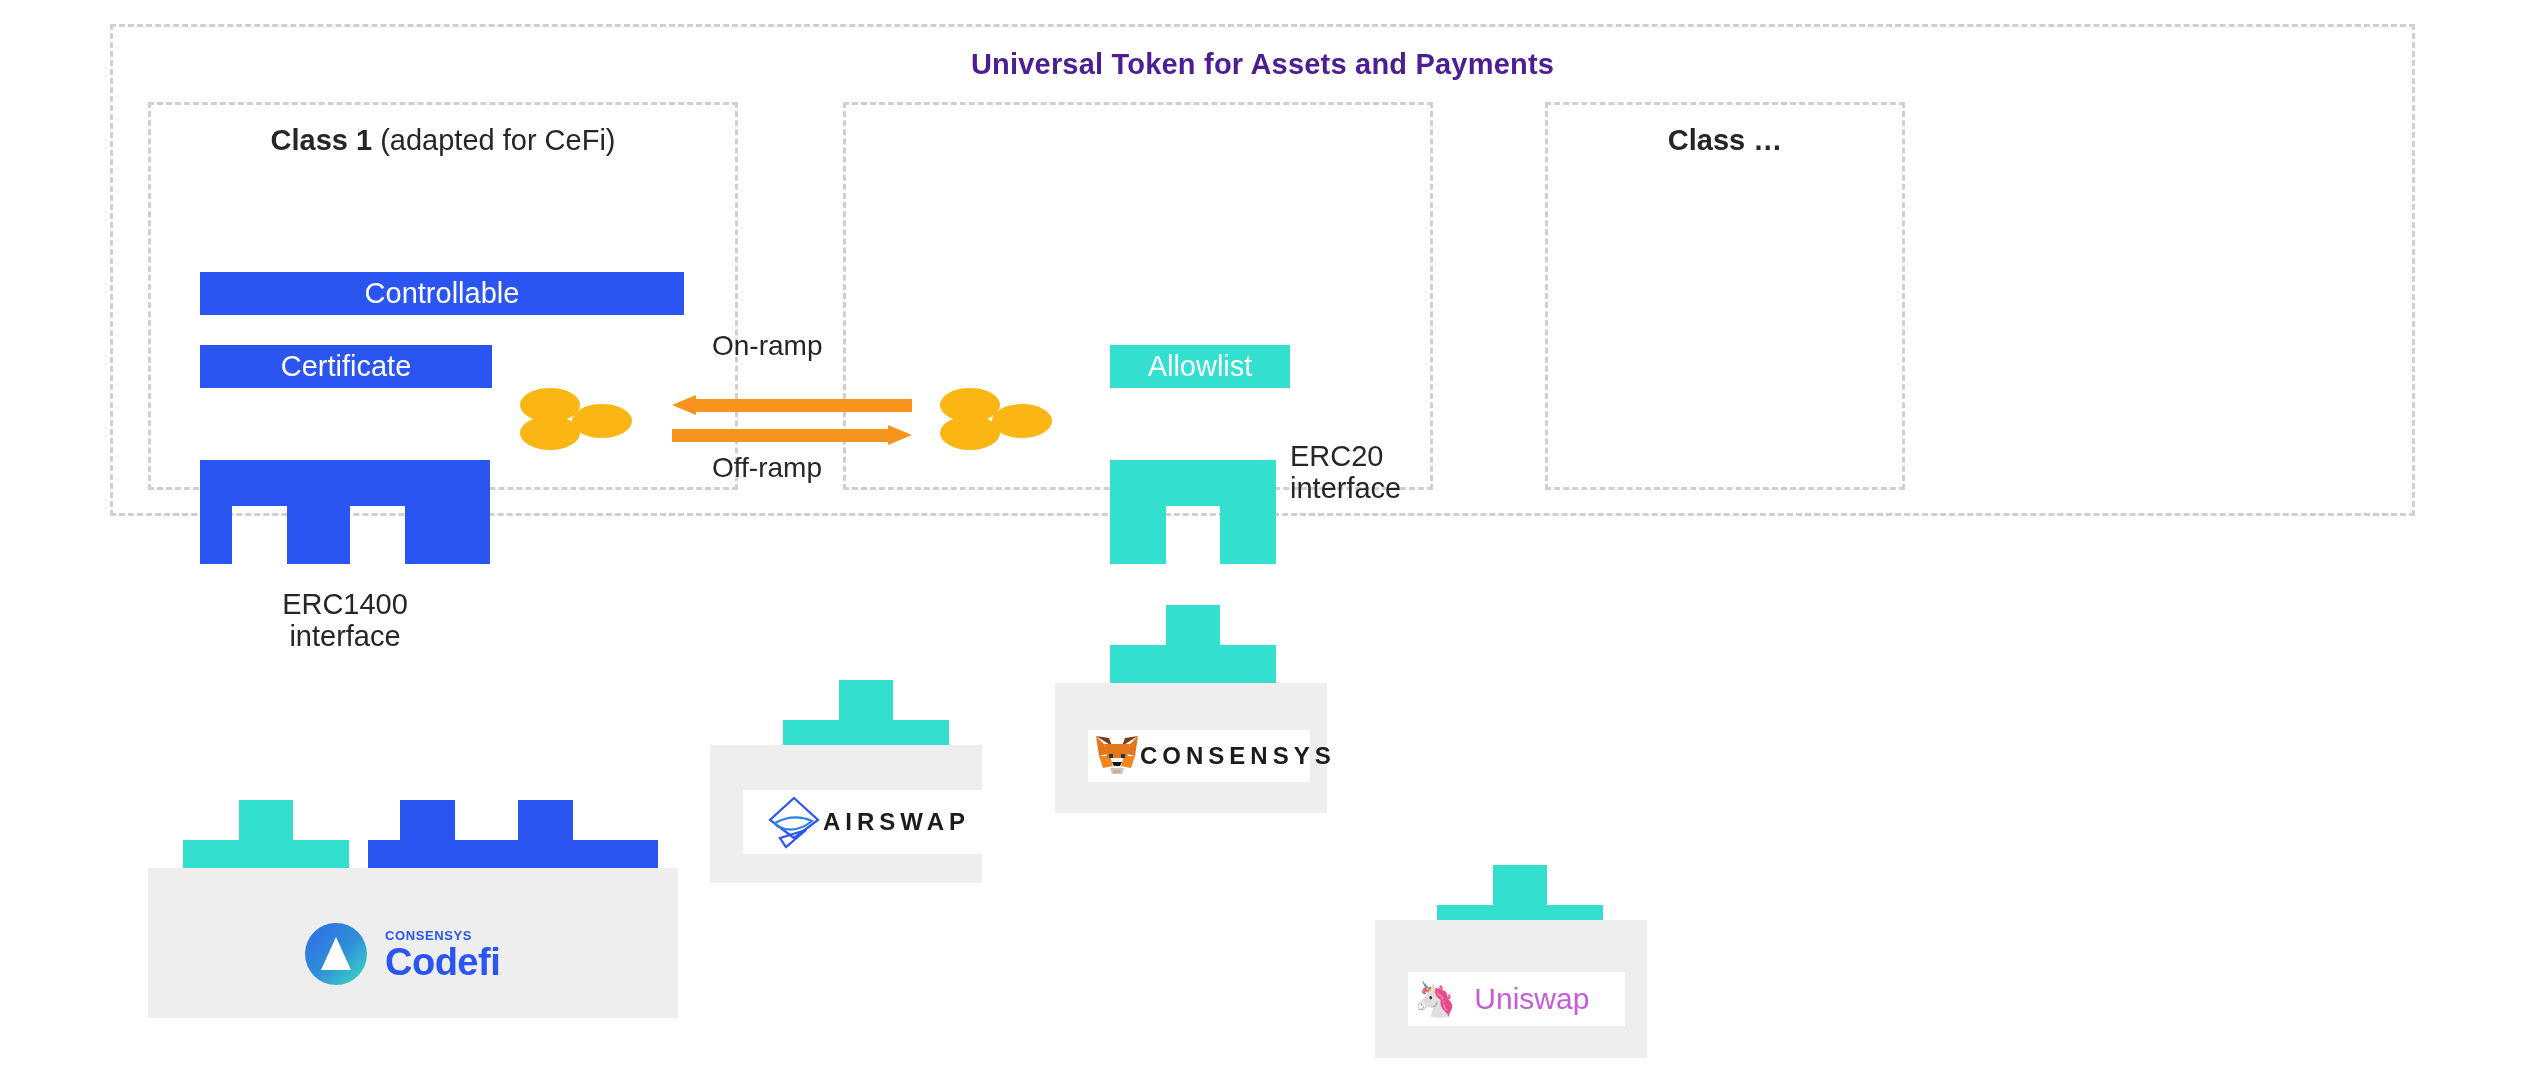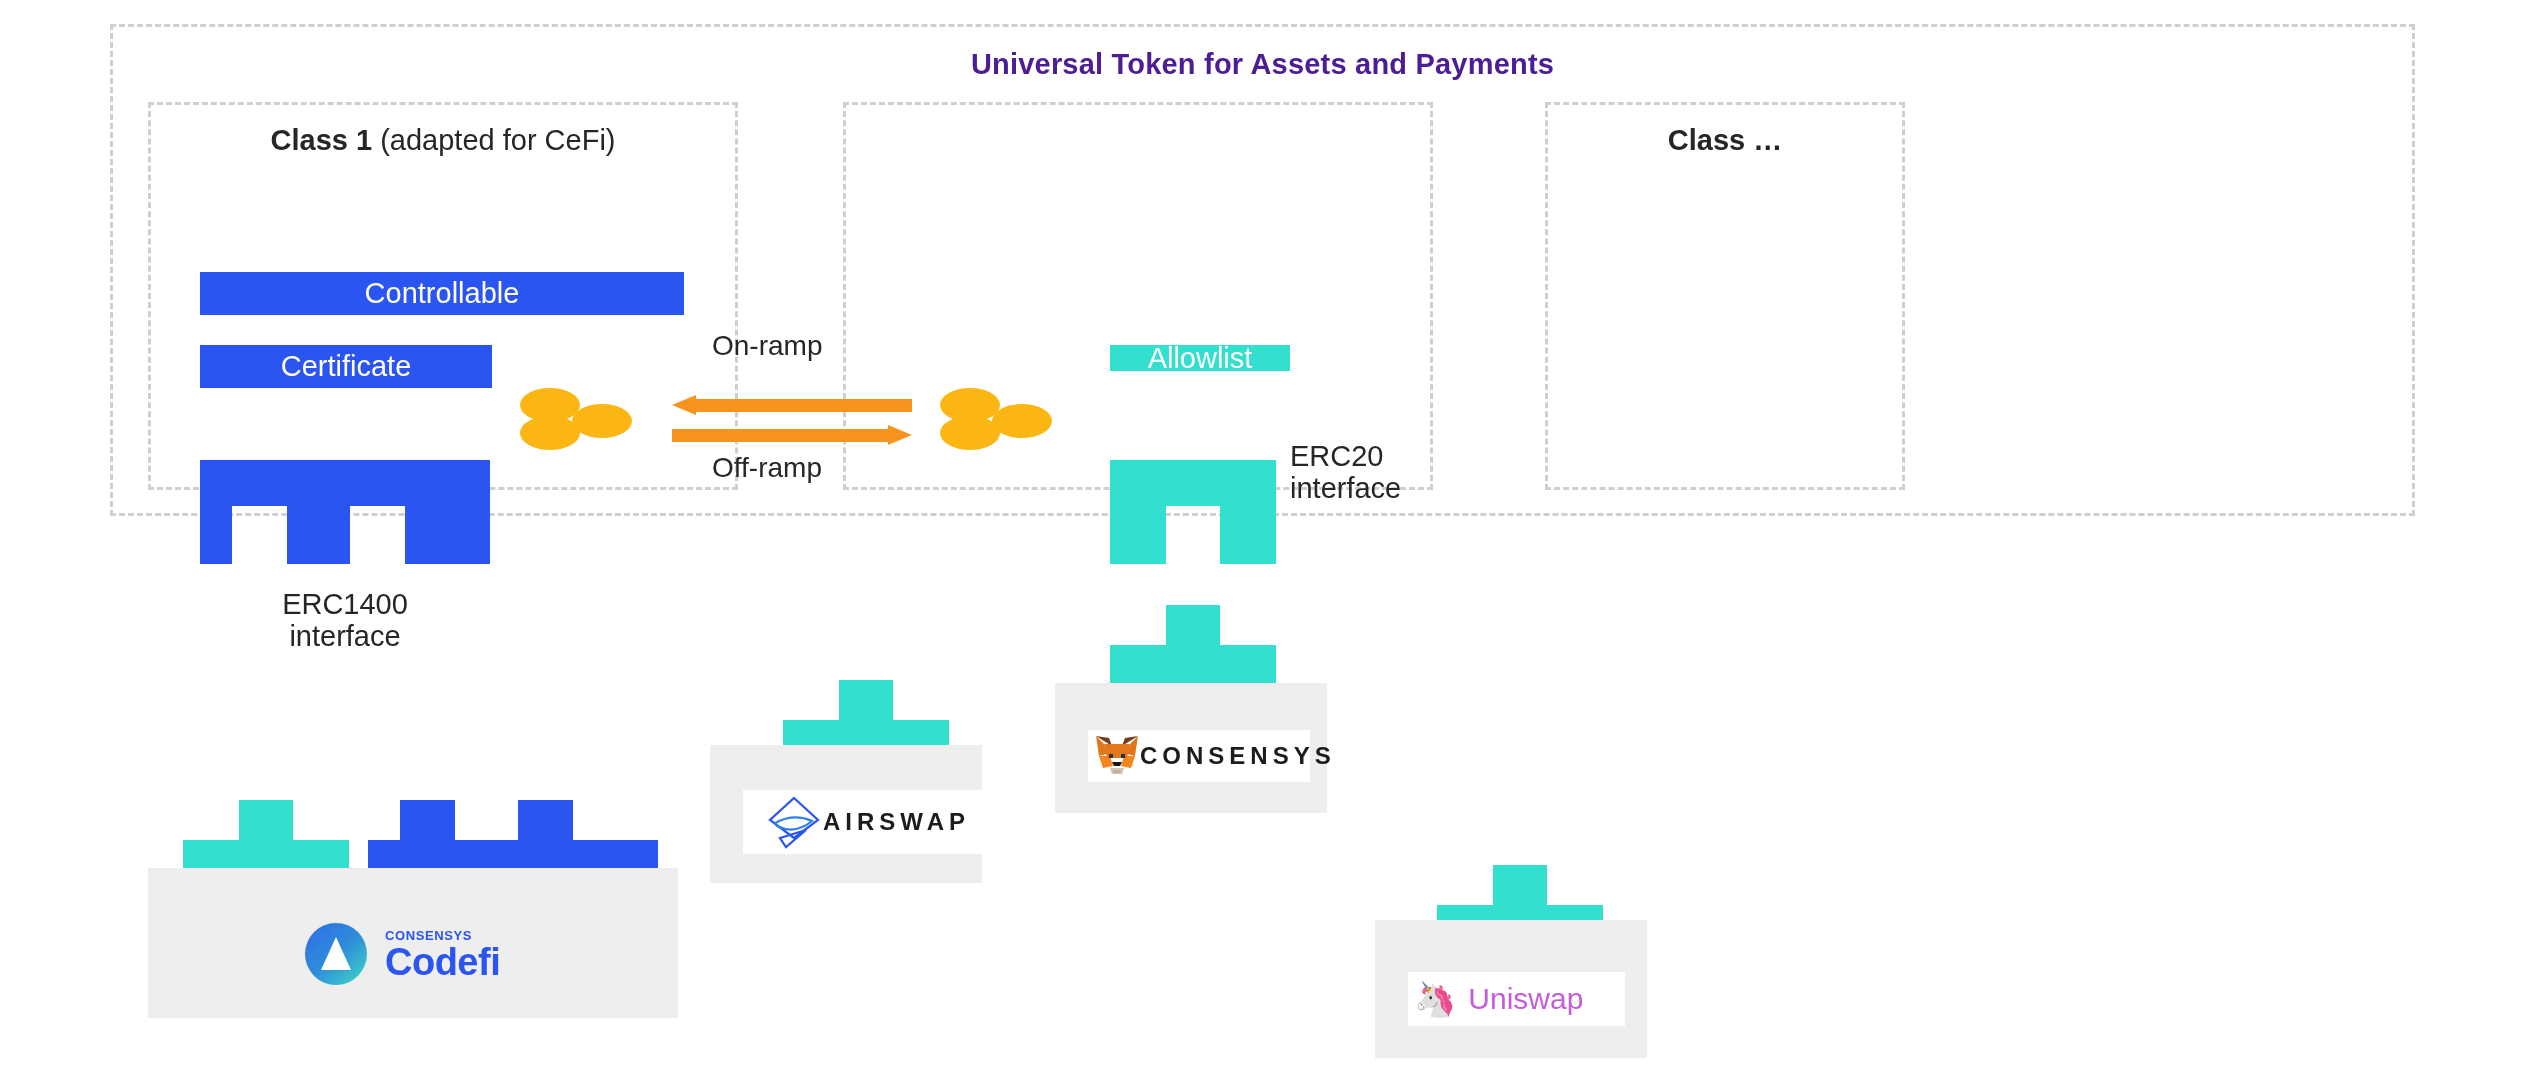--- a/index.html
+++ b/index.html
@@ -43,21 +43,21 @@
   #classN-title{left:1545px;top:124px;width:360px;text-align:center;}
 
   
   .chip{
     position:absolute;
     display:flex;align-items:center;justify-content:center;
     color:#ffffff;font-size:29px;line-height:1;
   }
   #chip-controllable{left:200px;top:272px;width:484px;height:43px;background:#2B55F0;}
   #chip-certificate {left:200px;top:345px;width:292px;height:43px;background:#2B55F0;}
-  #chip-allowlist   {left:1110px;top:345px;width:180px;height:26px;background:#33DFCE;}
+  #chip-allowlist   {left:1110px;top:345px;width:180px;height:43px;background:#33DFCE;}
 
   
   .coin{position:absolute;border-radius:50%;background:#FBB614;}
   .cluster{position:absolute;width:115px;height:70px;}
   .cluster .c1{left:0px;  top:0px;  width:60px;height:34px;}
   .cluster .c2{left:0px;  top:28px; width:60px;height:34px;}
   .cluster .c3{left:52px; top:16px; width:60px;height:34px;}
   #coins-left {left:520px; top:388px;}
   #coins-right{left:940px; top:388px;}
 
@@ -126,21 +126,21 @@
   #plate-airswap {left:743px;top:790px;width:212px;height:64px;padding:0 22px;}
   #plate-metamask{left:1088px;top:730px;width:210px;height:52px;padding:0 6px;}
   #plate-uniswap {left:1408px;top:972px;width:205px;height:54px;padding:0 6px;}
 
   .logo-word{
     font-size:24px;letter-spacing:5px;color:#1c1c1c;font-weight:600;
     white-space:nowrap;
   }
   #uniswap-word{
     font-size:30px;letter-spacing:0;color:#C55CD9;font-weight:400;
-    margin-left:12px;
+    margin-left:18px;
   }
   .logo-mark{flex:0 0 auto;display:flex;align-items:center;justify-content:center;}
 
   
   #codefi-wordmark{margin-left:18px;line-height:1;}
   #codefi-consensys{
     font-size:13px;font-weight:bold;letter-spacing:.6px;color:#2B55F0;
   }
   #codefi-name{
     font-size:38px;font-weight:bold;letter-spacing:-.5px;color:#2B55F0;

